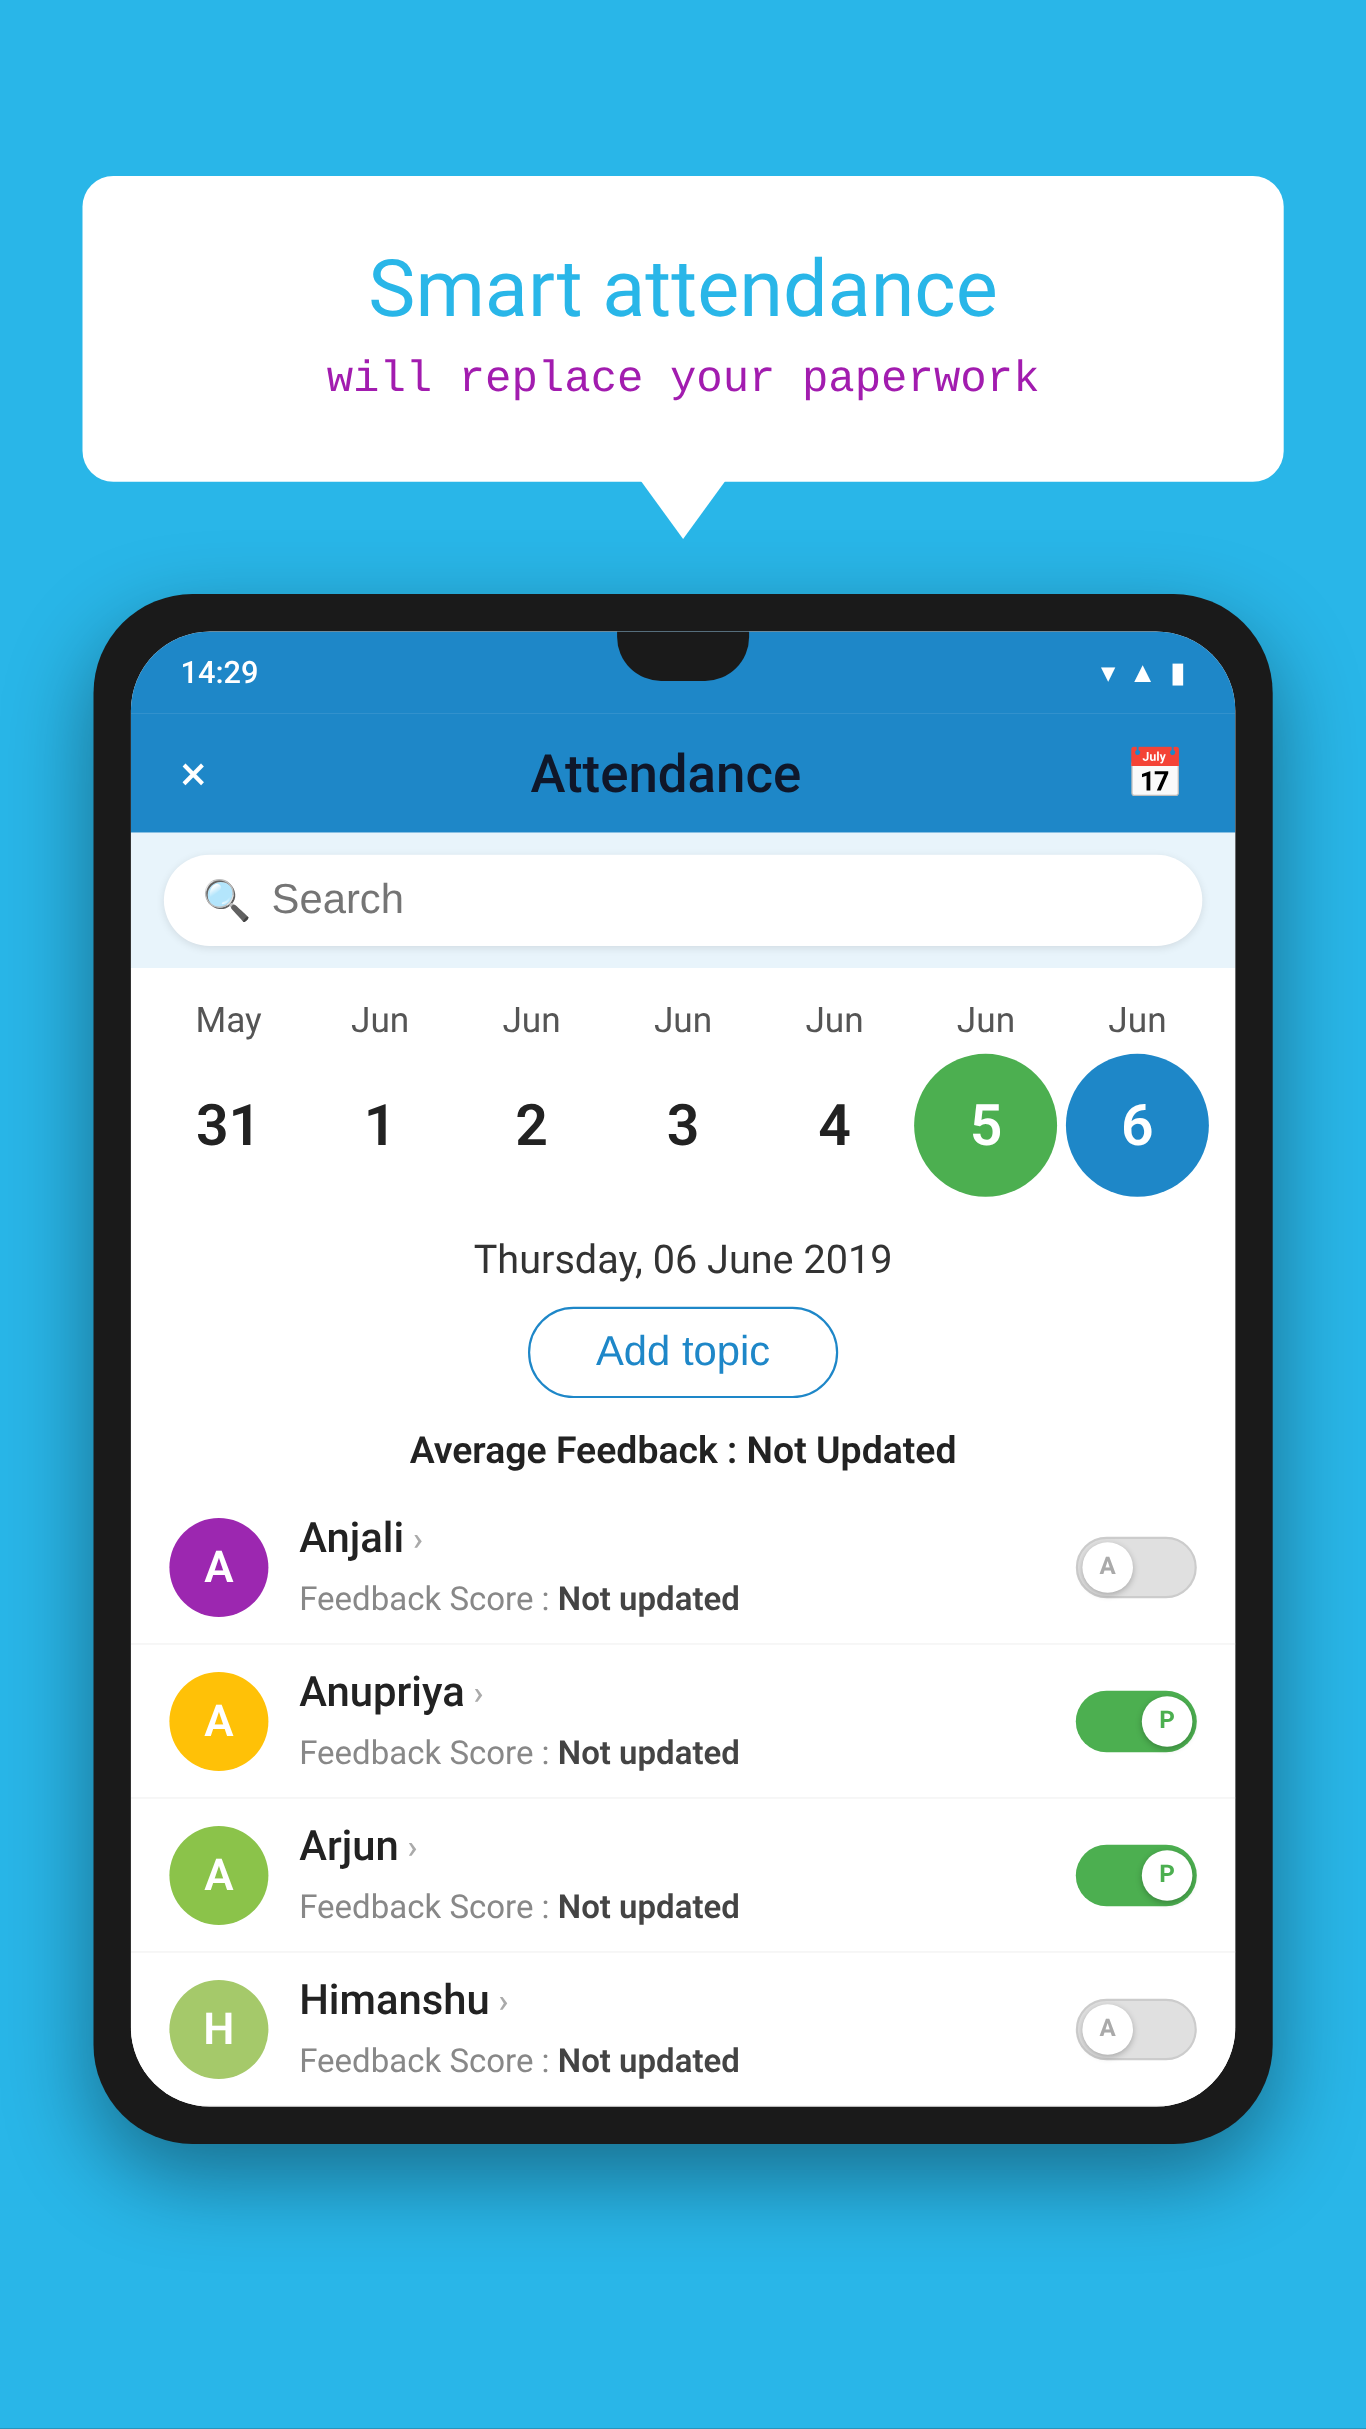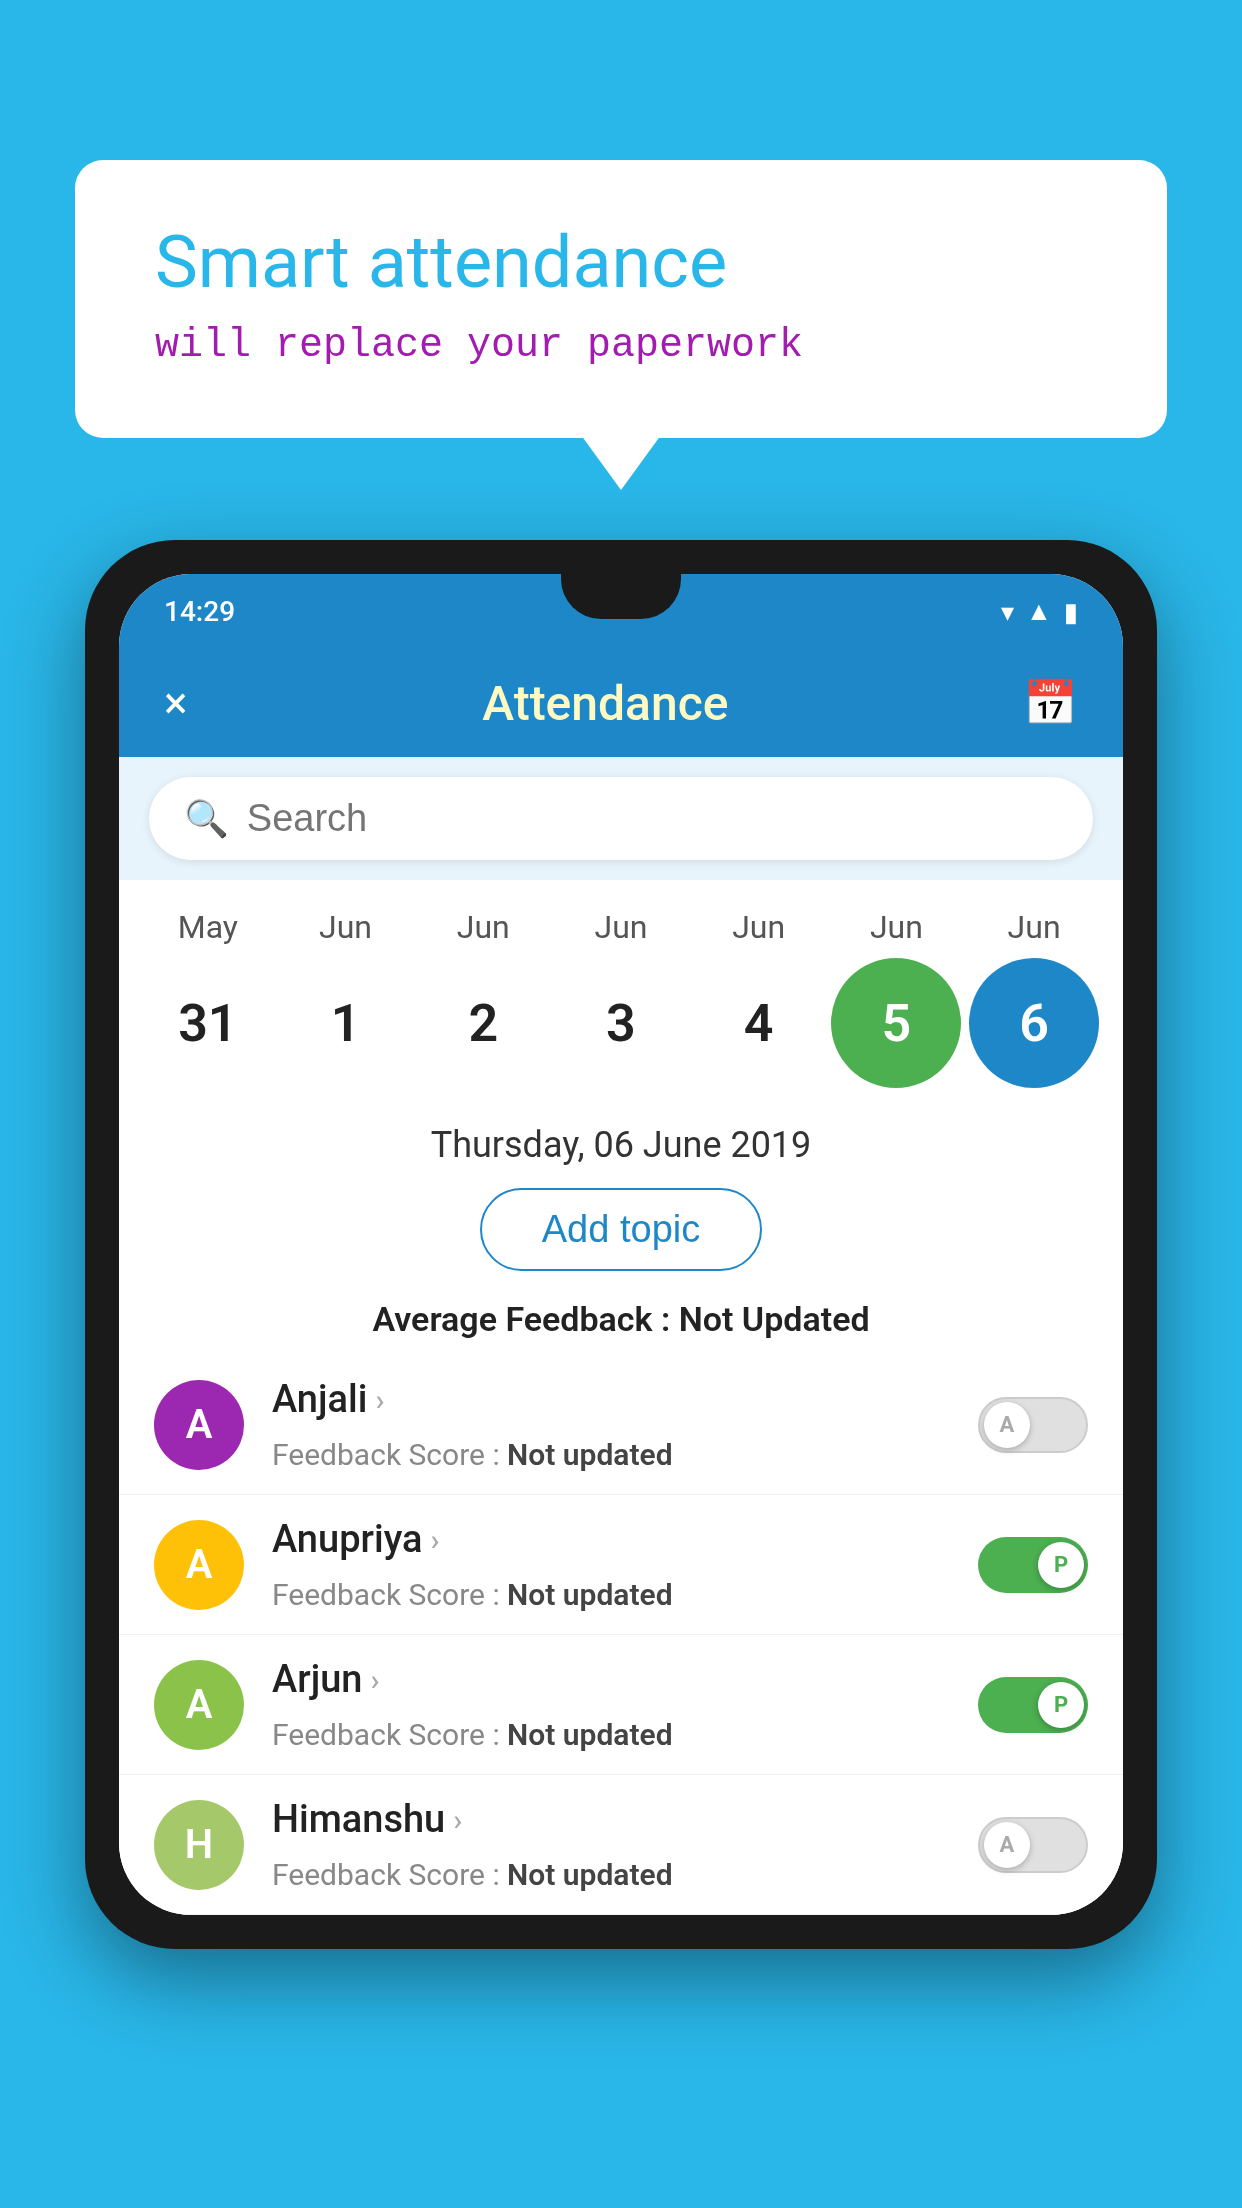--- a/index.html
+++ b/index.html
@@ -16,21 +16,21 @@
     .speech-bubble-container {
       position: absolute;
       top: 160px;
       left: 75px;
       right: 75px;
     }
     .speech-bubble {
       background: white;
       border-radius: 28px;
       padding: 60px 80px 70px 80px;
-      text-align: left;
+      text-align: center;
       position: relative;
     }
     .speech-bubble::after {
       content: '';
       position: absolute;
       bottom: -52px;
       left: 50%;
       transform: translateX(-50%);
       width: 0;
       height: 0;
@@ -107,21 +107,21 @@
     
     .app-bar {
       background: #1e87c8;
       height: 108px;
       display: flex;
       align-items: center;
       padding: 0 45px;
       justify-content: space-between;
     }
     .app-bar-title {
-      color: #fef9c3;
+      color: #0f172a;
       font-size: 48px;
       font-weight: 500;
     }
     .app-bar-icon {
       color: white;
       font-size: 44px;
       cursor: pointer;
     }
 
     

